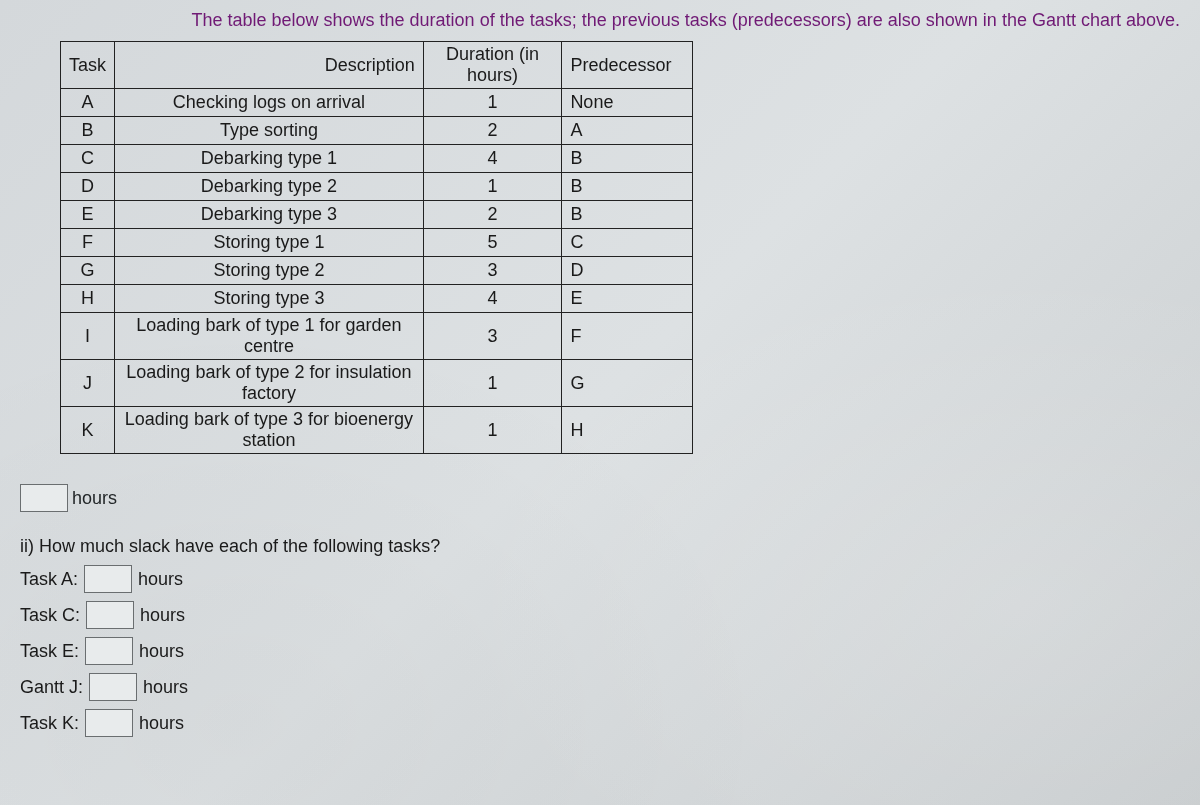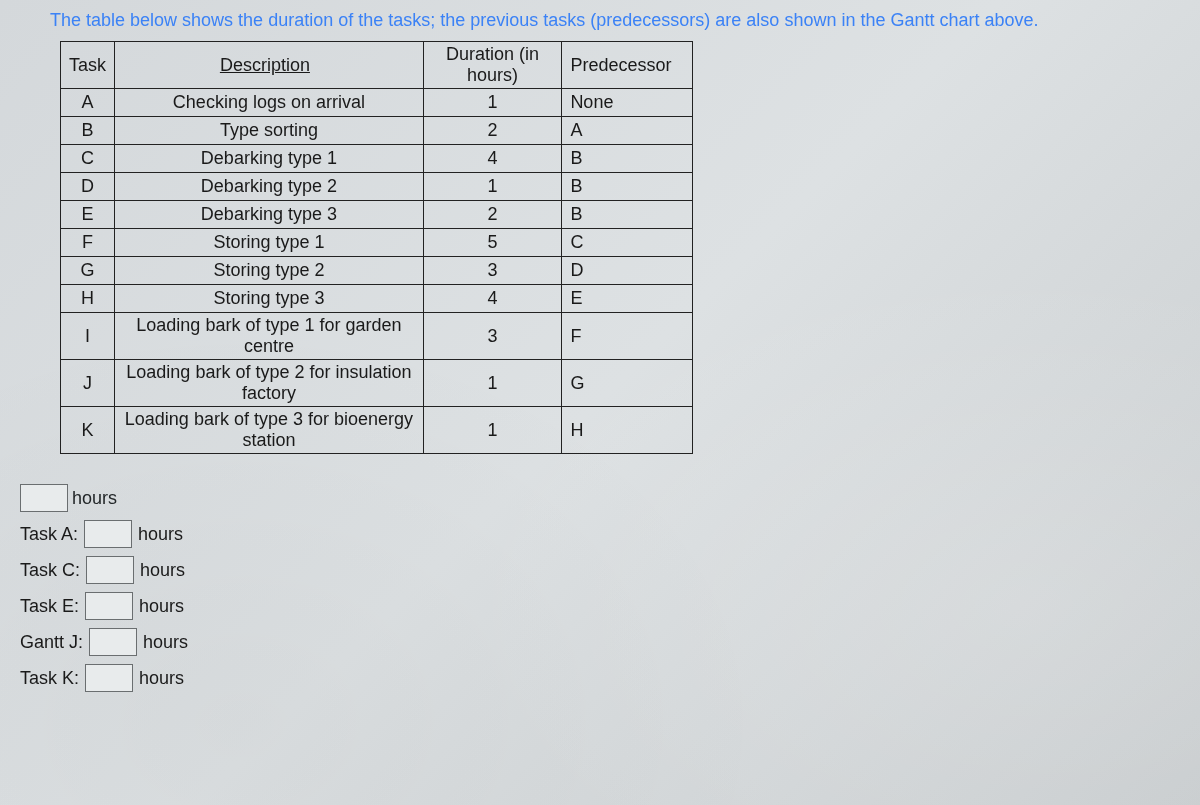--- a/index.html
+++ b/index.html
@@ -19,22 +19,23 @@
     body::after {
       content: "";
       position: absolute;
       inset: 0;
       background: radial-gradient(ellipse at 85% 75%, rgba(255,255,255,0.15), transparent 40%),
                   radial-gradient(ellipse at 20% 90%, rgba(0,0,0,0.03), transparent 40%);
       pointer-events: none;
     }
     .intro {
       font-size: 18px;
-      color: #3b82f6;
+      color: #701a75;
       margin: 0 0 10px 30px;
+      text-align: right;
     }
     table.task-table {
       border-collapse: collapse;
       margin-left: 40px;
       background: rgba(255,255,255,0.02);
       width: 633px;
     }
     table.task-table th,
     table.task-table td {
       border: 1px solid #222;
@@ -45,21 +46,21 @@
     }
     table.task-table th {
       font-weight: 400;
       text-align: left;
     }
     table.task-table .col-task { width: 50px; text-align: center; }
     table.task-table .col-desc { width: 432px; text-align: center; }
     table.task-table .col-dur  { width: 170px; text-align: center; }
     table.task-table .col-pred { width: 138px; text-align: left; }
     table.task-table thead th { text-align: center; }
-    table.task-table thead th.col-desc { text-align: center; padding-left: 0; text-decoration: underline;}
+    table.task-table thead th.col-desc { text-align: right; padding-left: 0;}
     .question {
       font-size: 18px;
       color: #232729;
       margin: 30px 0 0 0;
       display: flex;
       align-items: center;
       gap: 4px;
       flex-wrap: wrap;
     }
     .question-ii {
@@ -170,20 +171,21 @@
         <td class="col-pred">H</td>
       </tr>
     </tbody>
   </table>
 
   <div class="question">
     <input class="numbox" type="text" style="">
     <span>hours</span>
   </div>
 
+  <div class="question-ii">ii) How much slack have each of the following tasks?</div>
 
   <div class="answer-row">
     <span>Task A:</span>
     <input class="numbox" type="text" style="">
     <span>hours</span>
   </div>
 
   <div class="answer-row">
     <span>Task C:</span>
     <input class="numbox" type="text" style="">

